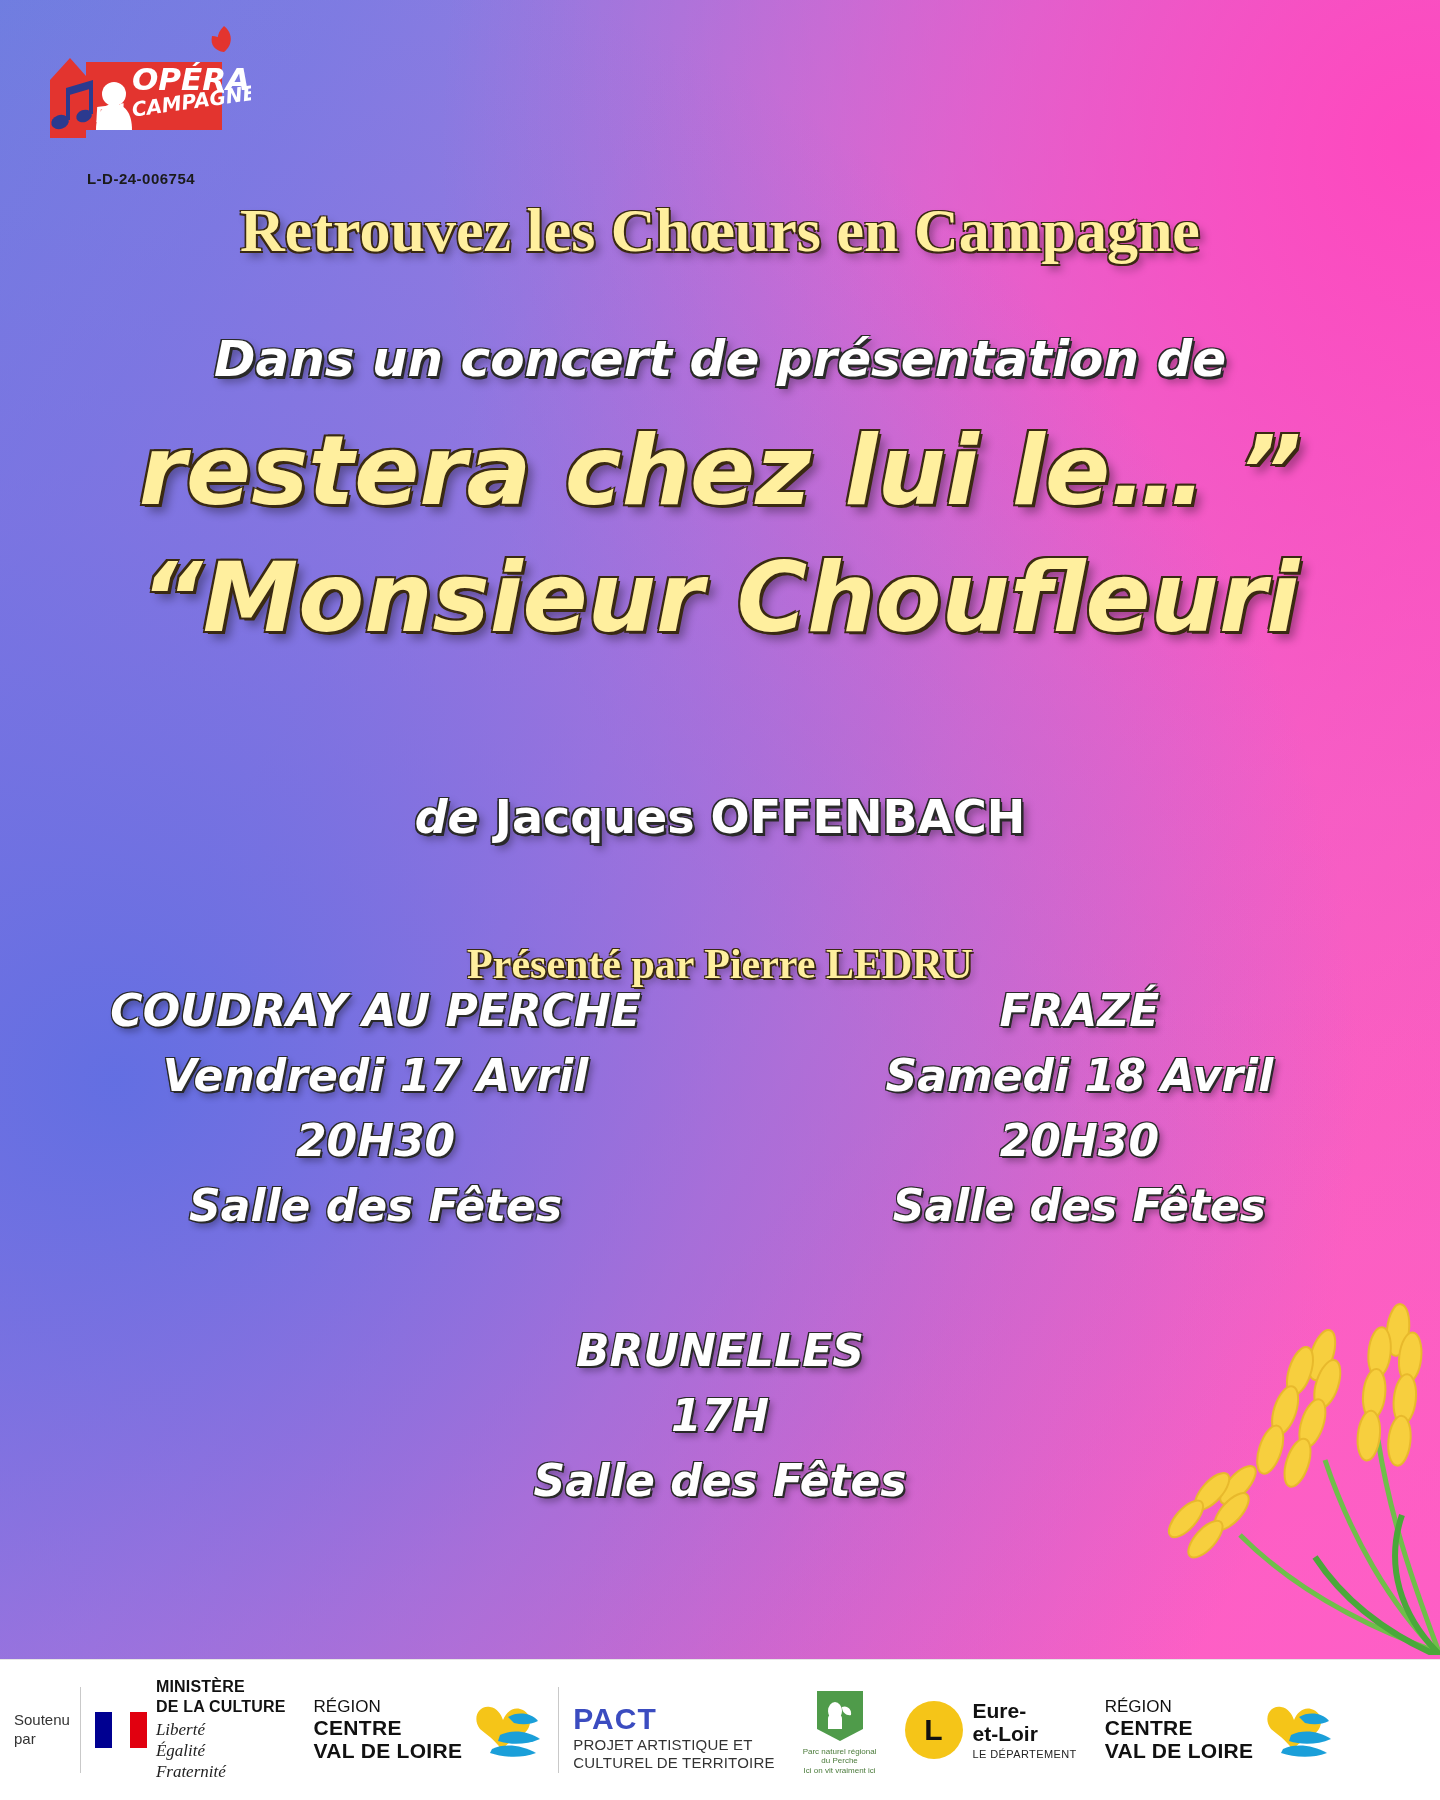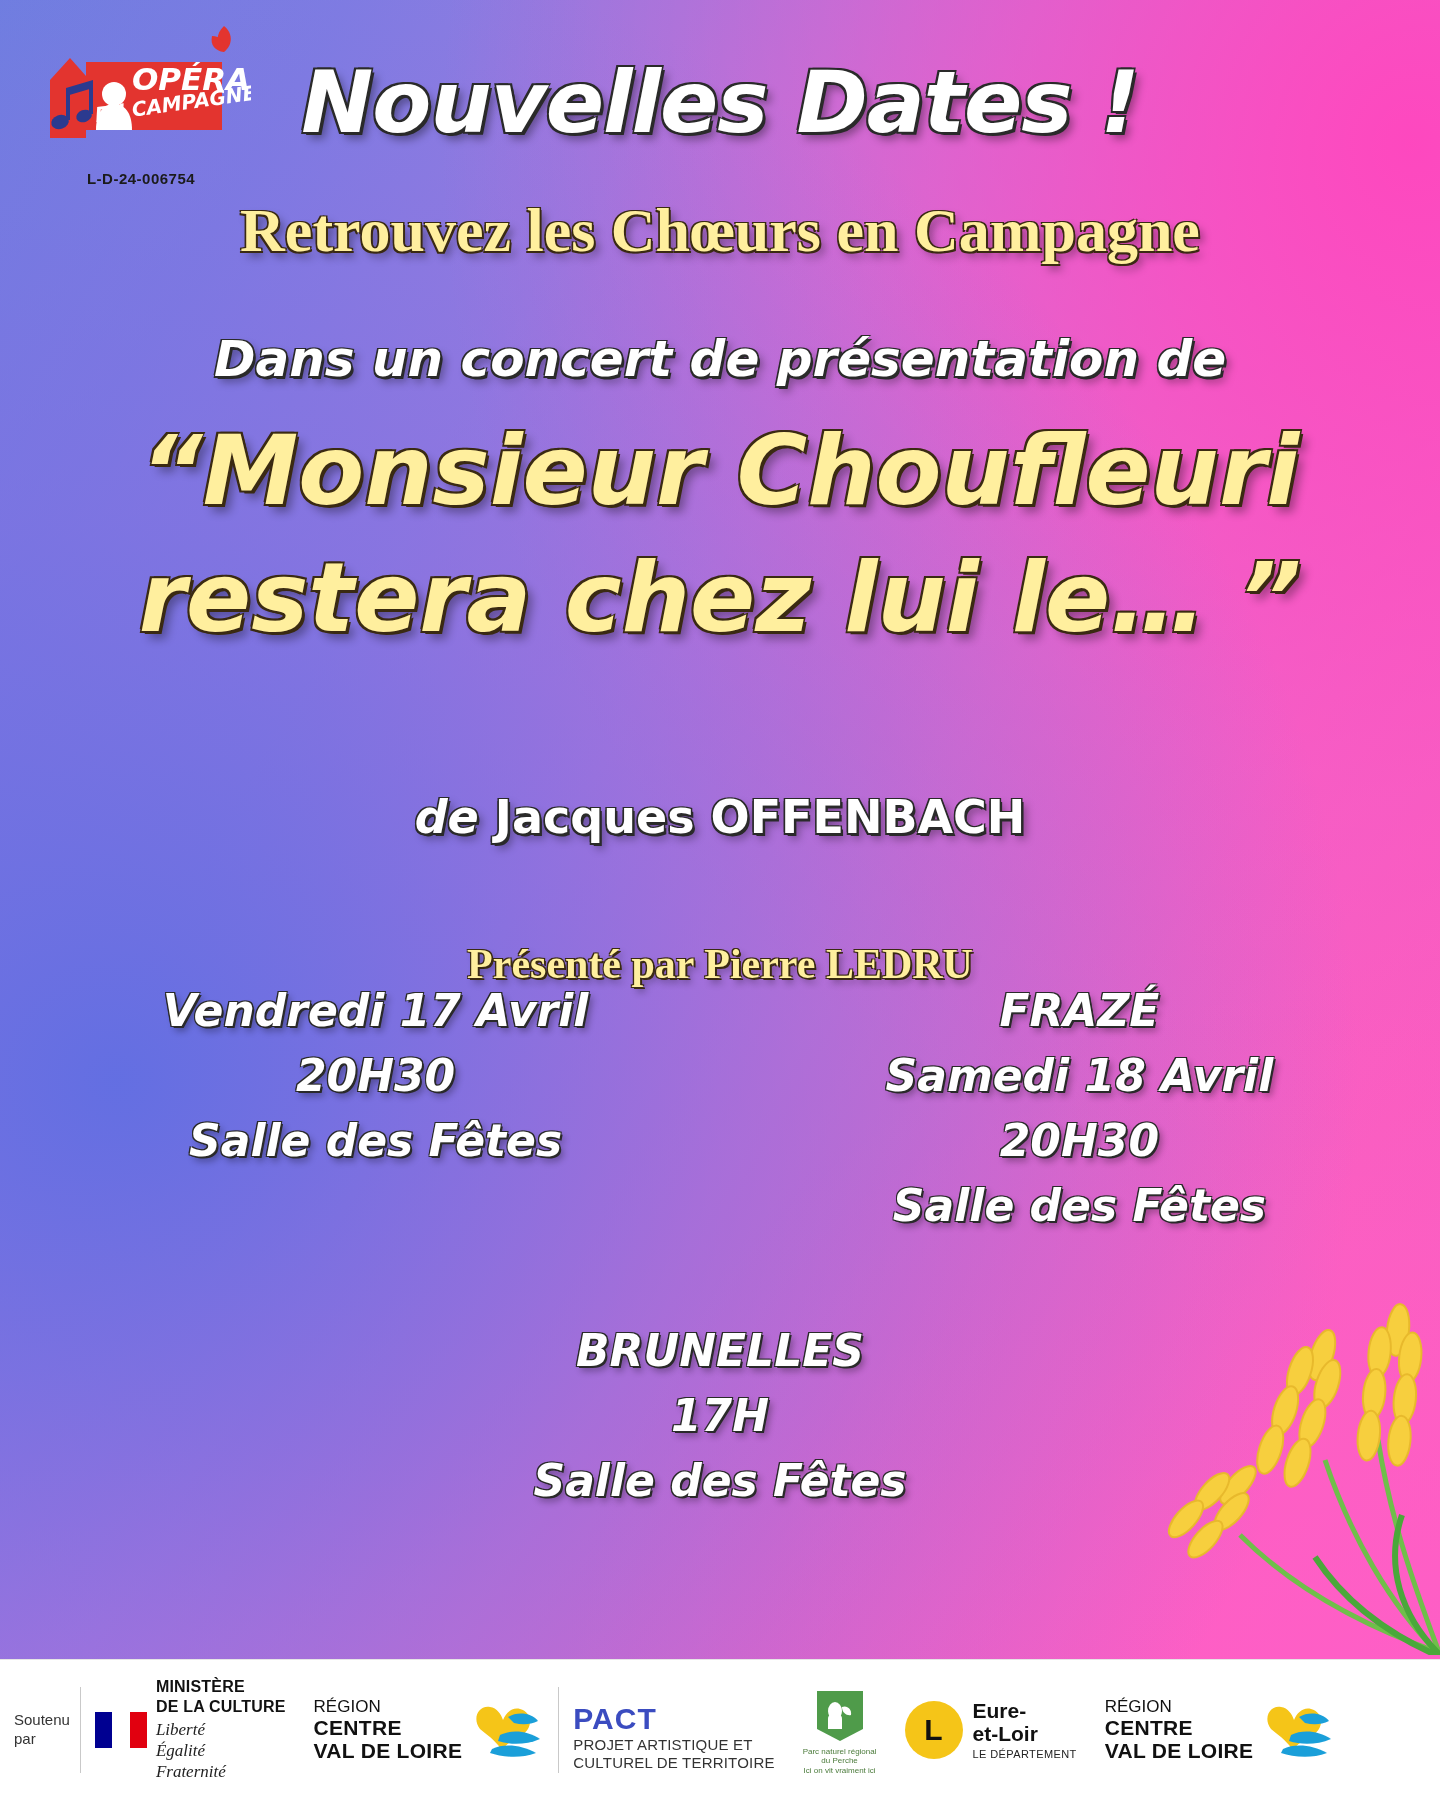--- a/index.html
+++ b/index.html
@@ -440,39 +440,39 @@
             <path d="M70 112 C70 94, 78 86, 88 86 C98 86, 106 94, 106 112 Z"></path>
           </g>
 
           <text x="106" y="72" font-family="DejaVu Sans, sans-serif" font-size="31" font-weight="700" font-style="italic" fill="#ffffff">OPÉRA</text>
           <text x="70" y="104" font-family="DejaVu Sans, sans-serif" font-size="20" font-weight="700" font-style="italic" fill="#ffffff" transform="rotate(-8 70 104)">EN CAMPAGNE</text>
         </svg>
       </div>
       <div class="logo-licence">L-D-24-006754</div>
     </div>
 
-    <div class="title-main">Nouvelles Dates !</div>
 
     <div class="subtitle-find">Retrouvez les Chœurs en Campagne</div>
 
     <div class="line-concert">Dans un concert de présentation de</div>
 
     <div class="opera-title">
+      <div>restera chez lui le… ”</div>
       <div>“Monsieur Choufleuri</div>
-      <div>restera chez lui le… ”</div>
     </div>
 
     <div class="composer">
       <span class="de">de </span><span>Jacques OFFENBACH</span>
     </div>
 
     <div class="presenter">Présenté par Pierre LEDRU</div>
 
     <div class="dates-row">
       <div class="date-col left">
+        <div class="city">COUDRAY AU PERCHE</div>
         <div class="dline">Vendredi 17 Avril</div>
         <div class="dline">20H30</div>
         <div class="dline">Salle des Fêtes</div>
       </div>
       <div class="date-col right">
         <div class="city">FRAZÉ</div>
         <div class="dline">Samedi 18 Avril</div>
         <div class="dline">20H30</div>
         <div class="dline">Salle des Fêtes</div>
       </div>

